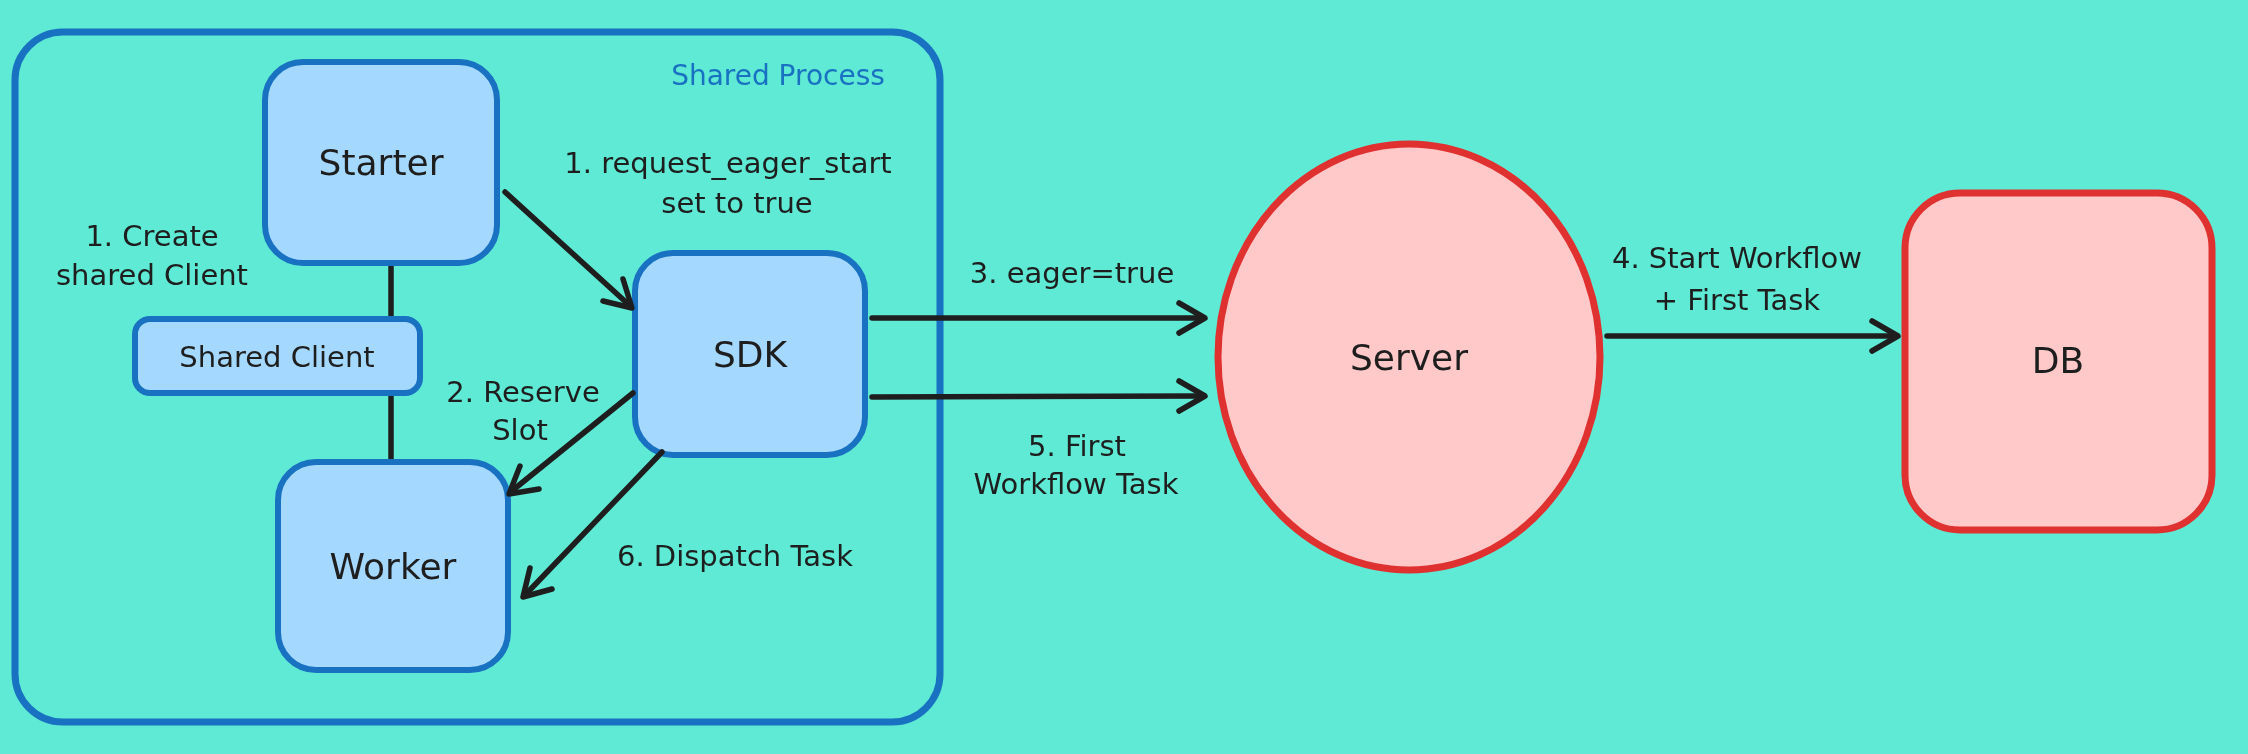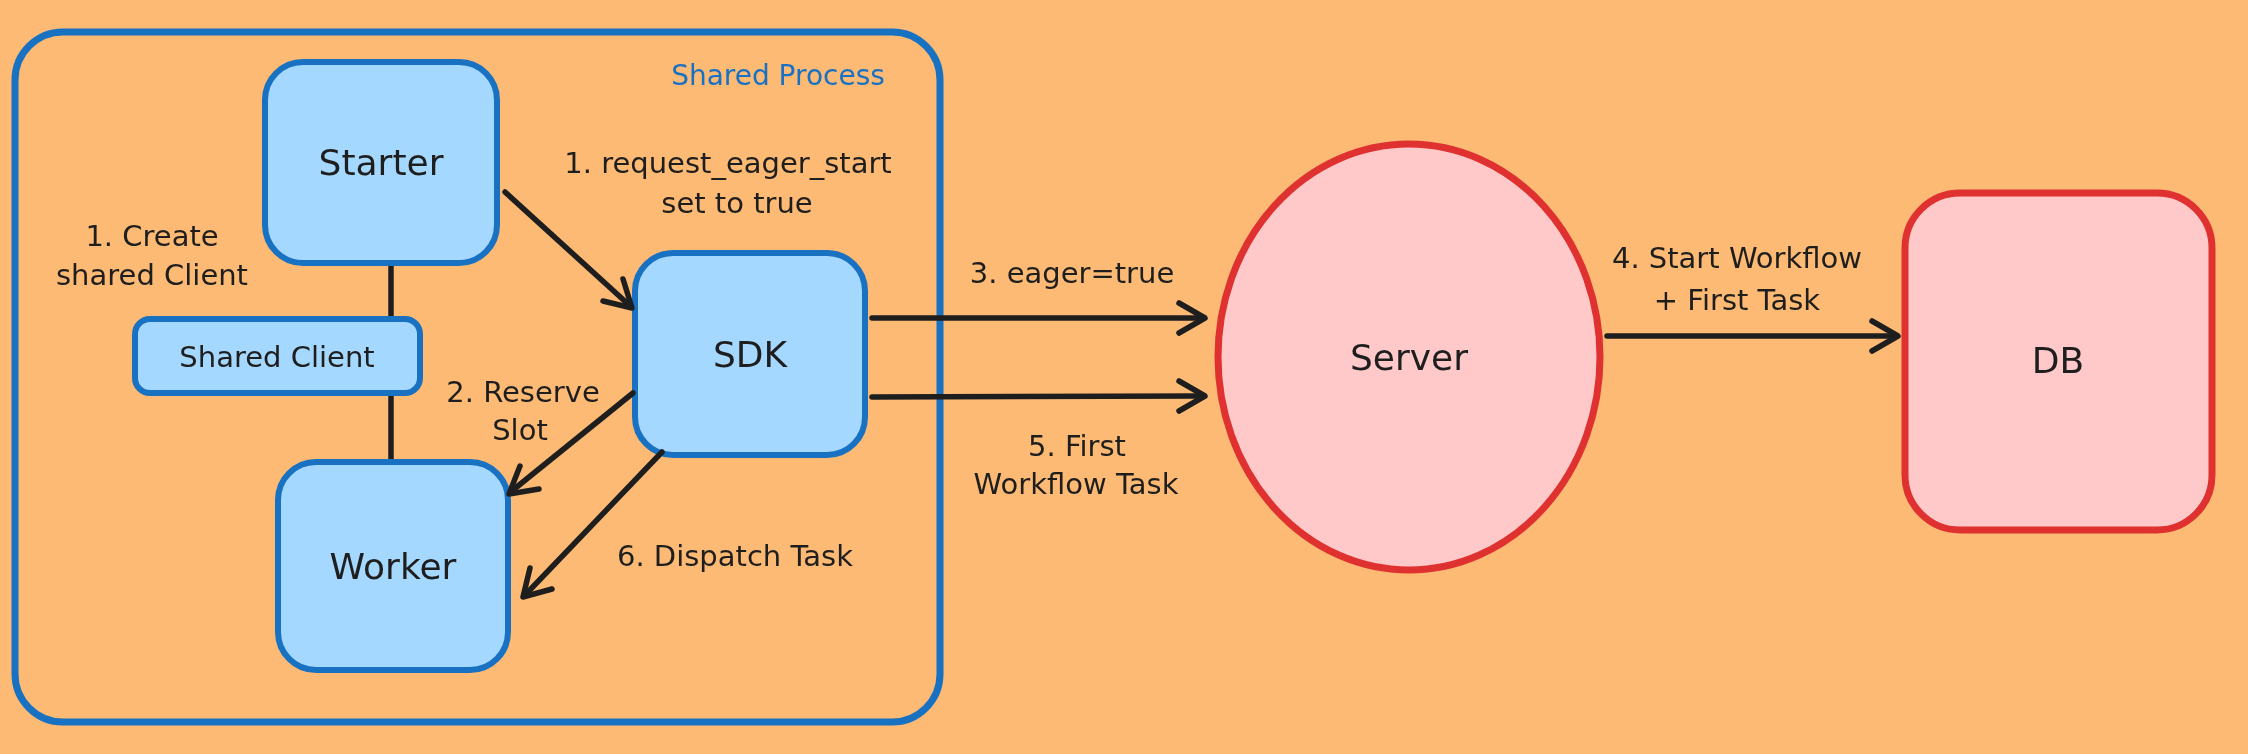--- a/index.html
+++ b/index.html
@@ -4,21 +4,21 @@
 <style>
   html, body {
     margin: 0;
     padding: 0;
     background: #ffffff;
   }
   .canvas {
     position: relative;
     width: 2248px;
     height: 754px;
-    background: #fdba74;
+    background: #5eead4;
     overflow: hidden;
   }
   svg text {
     font-family: "DejaVu Sans", sans-serif;
     fill: #1e1e1e;
     text-anchor: middle;
   }
   .node-label  { font-size: 36px; }
   .small-label { font-size: 29px; }
   .note        { font-size: 29px; }

